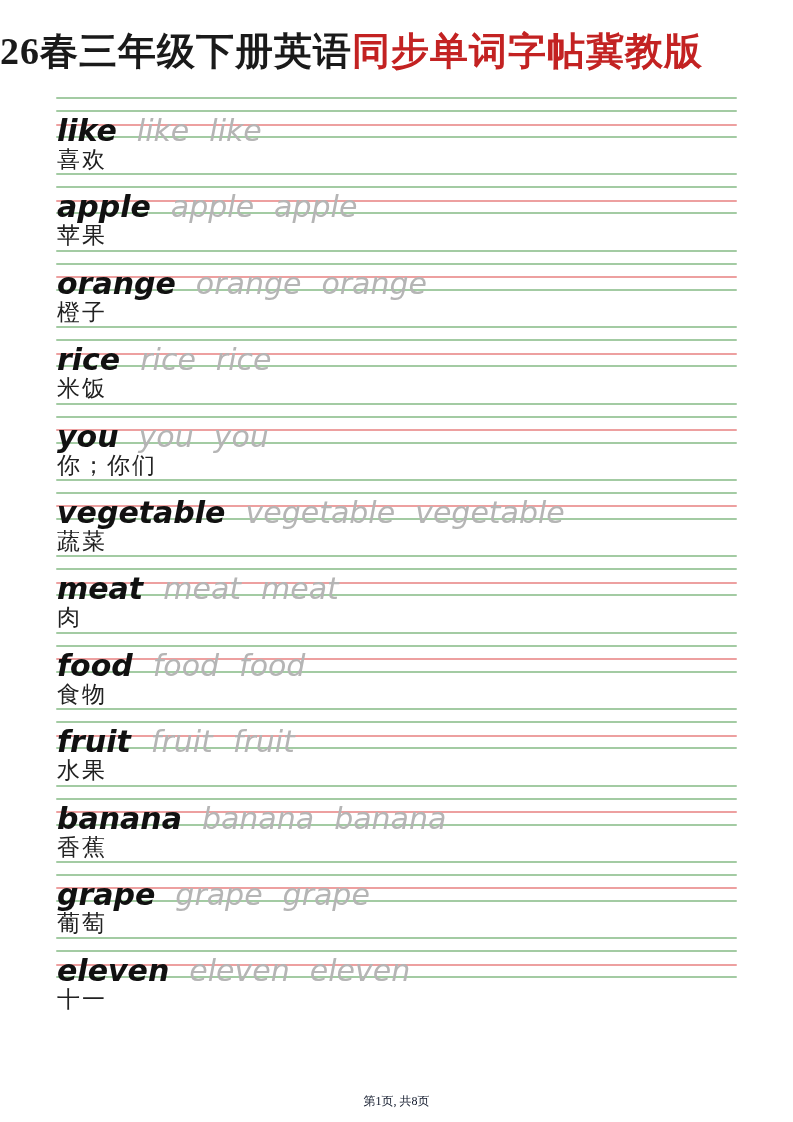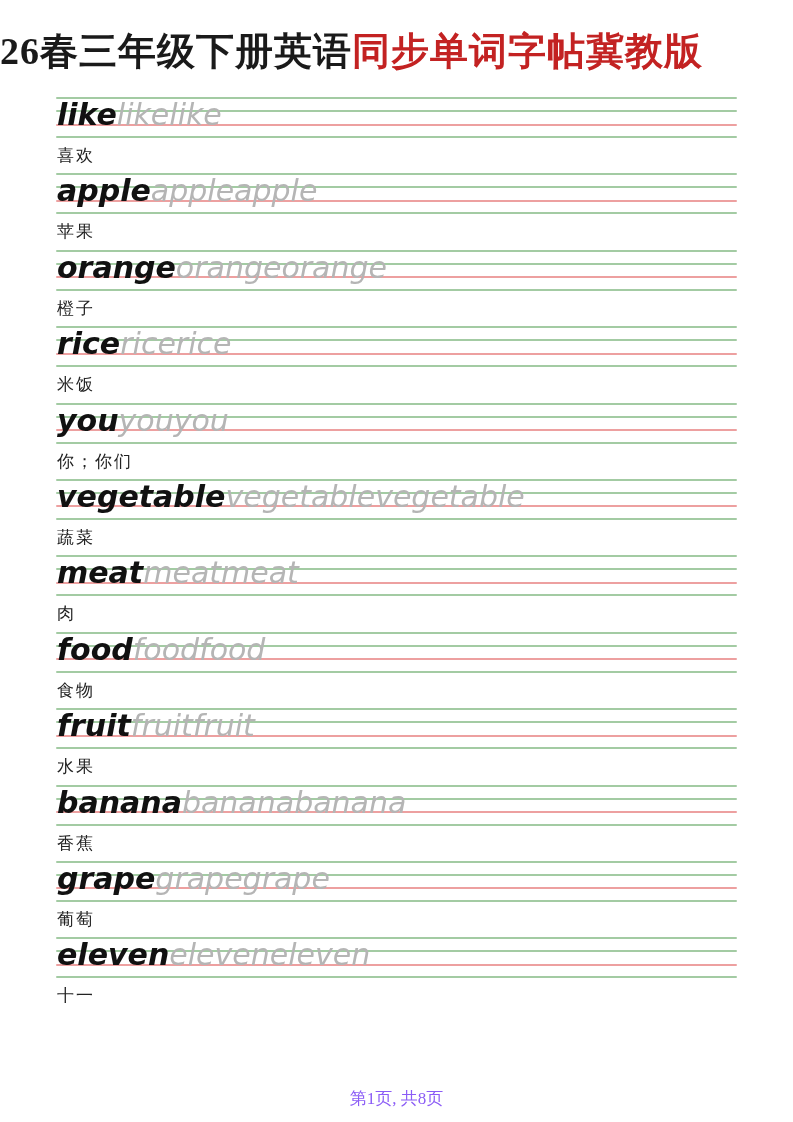--- a/index.html
+++ b/index.html
@@ -53,24 +53,25 @@
     border-radius: 1px;
   }
   .guide-line.l1 { top: 0;     background: var(--line-green, #a3cba3); }
   .guide-line.l2 { top: 13px;  background: var(--line-green, #a3cba3); }
   .guide-line.l3 { top: 26.5px;background: var(--line-red,   #eda0a0); }
   .guide-line.l4 { top: 39px;  background: var(--line-green, #a3cba3); }
 
   .word-line {
     position: absolute;
     left: 1px;
-    top: 0;
+    top: 16px;
     height: 33px;
     display: flex;
     align-items: flex-end;
+    gap: 20px;
     z-index: 2;
   }
   .word-line span {
     font-family: "DejaVu Sans", "Liberation Sans", sans-serif;
     font-style: italic;
     font-size: 30px;
     line-height: 1;
     white-space: nowrap;
   }
   .practice-word {
@@ -79,33 +80,33 @@
   }
   .traced-word {
     color: #b5b5b5;
     font-weight: normal;
   }
   .chinese-translation {
     position: absolute;
     left: 1px;
     top: 47px;
     font-family: Liberation Mono, monospace;
-    font-size: 17px;
+    font-size: 23px;
     color: #222222;
     letter-spacing: 2px;
   }
   .page-footer {
     position: absolute;
     bottom: 12px;
     left: 0;
     width: 100%;
     text-align: center;
     font-family: "Liberation Serif", "DejaVu Serif", serif;
-    font-size: 17px;
-    color: #8b5cf6;
+    font-size: 12px;
+    color: #0f172a;
   }
 </style>
 </head>
 <body>
 
 <div class="page-title">
   <span class="title-black">26春三年级下册英语</span><span class="title-red">同步单词字帖冀教版</span>
 </div>
 
 <div class="rows-container">

